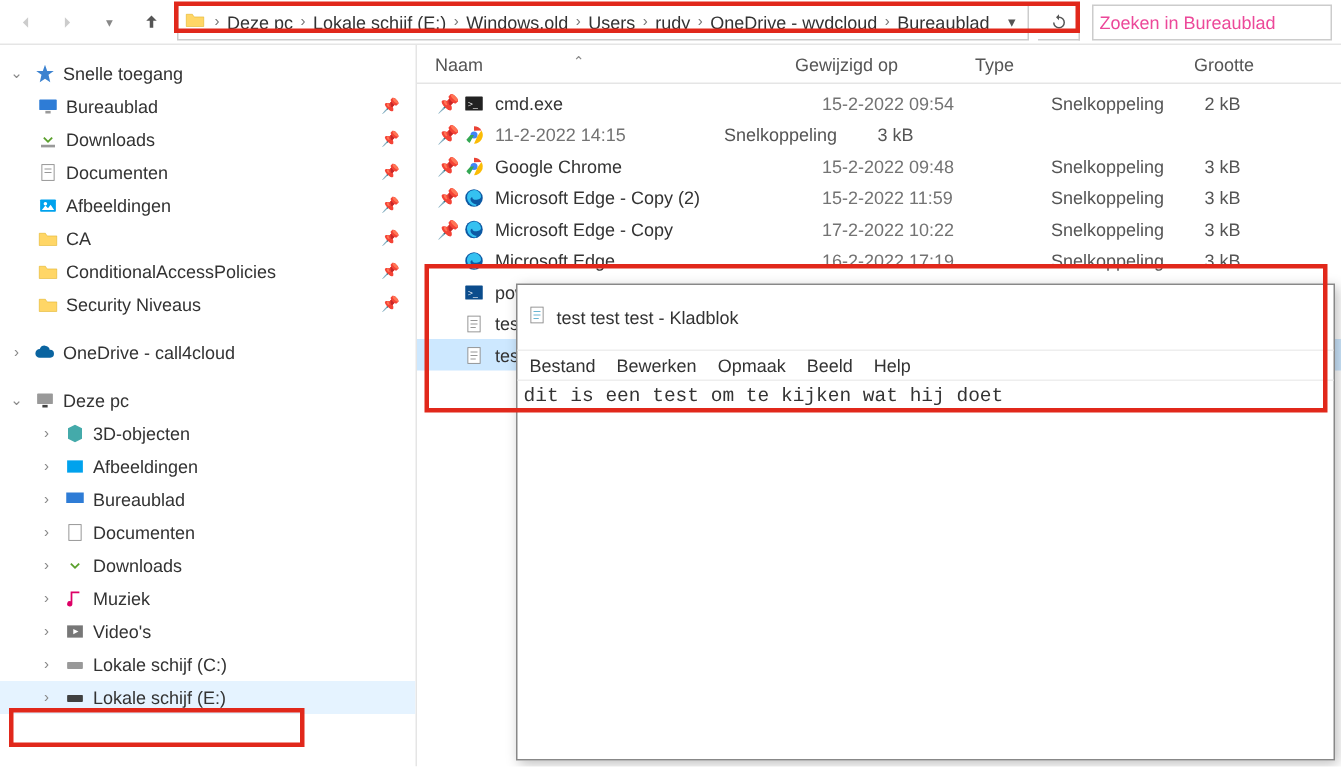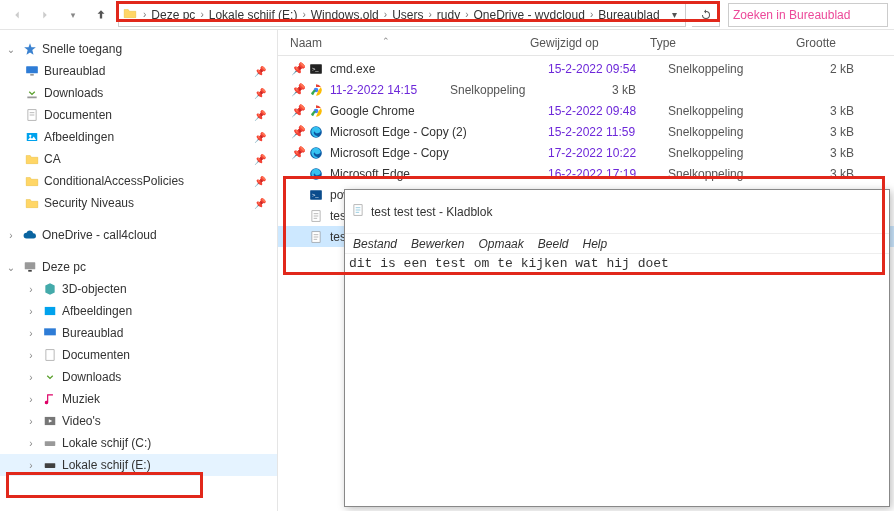--- a/index.html
+++ b/index.html
@@ -133,23 +133,23 @@
   .files { flex:1; padding-top: 2px; }
   .row {
     display: flex;
     align-items: center;
     height: 21px;
     padding-left: 12px;
     font-size: 12px;
   }
   .row .ficon { width:16px; height:16px; margin-right:6px; display:inline-flex; align-items:center; justify-content:center;}
   .row .name { width: 218px; }
-  .row .date { width: 120px; color:#6d28d9;}
-  .row .type { width: 108px; color:#555;}
-  .row .size { width: 90px; text-align:right; padding-right:12px; color:#555;}
+  .row .date { width: 120px; color:#737373;}
+  .row .type { width: 108px; color:#555;text-align:right;}
+  .row .size { width: 90px; text-align:center; padding-right:12px; color:#555;}
   .row .pin-area { width: 18px; text-align:center;}
 
   
   .hl {
     position: absolute;
     border: 3px solid #e1281b;
     pointer-events: none;
     z-index: 5;
   }
 
@@ -177,21 +177,20 @@
     border-bottom: 1px solid #eee;
   }
   .np-menu {
     height: 20px;
     display:flex;
     align-items:center;
     gap: 14px;
     padding: 0 8px;
     font-size: 12px;
     border-bottom: 1px solid #eee;
-    font-style: italic;
   }
   .np-body {
     flex:1;
     padding: 2px 4px;
     font-family: Consolas, "Courier New", monospace;
     font-size: 13px;
   }
 
   
   .ic-folder { fill:#ffd666; stroke:#d9a400; stroke-width:0.5;}

